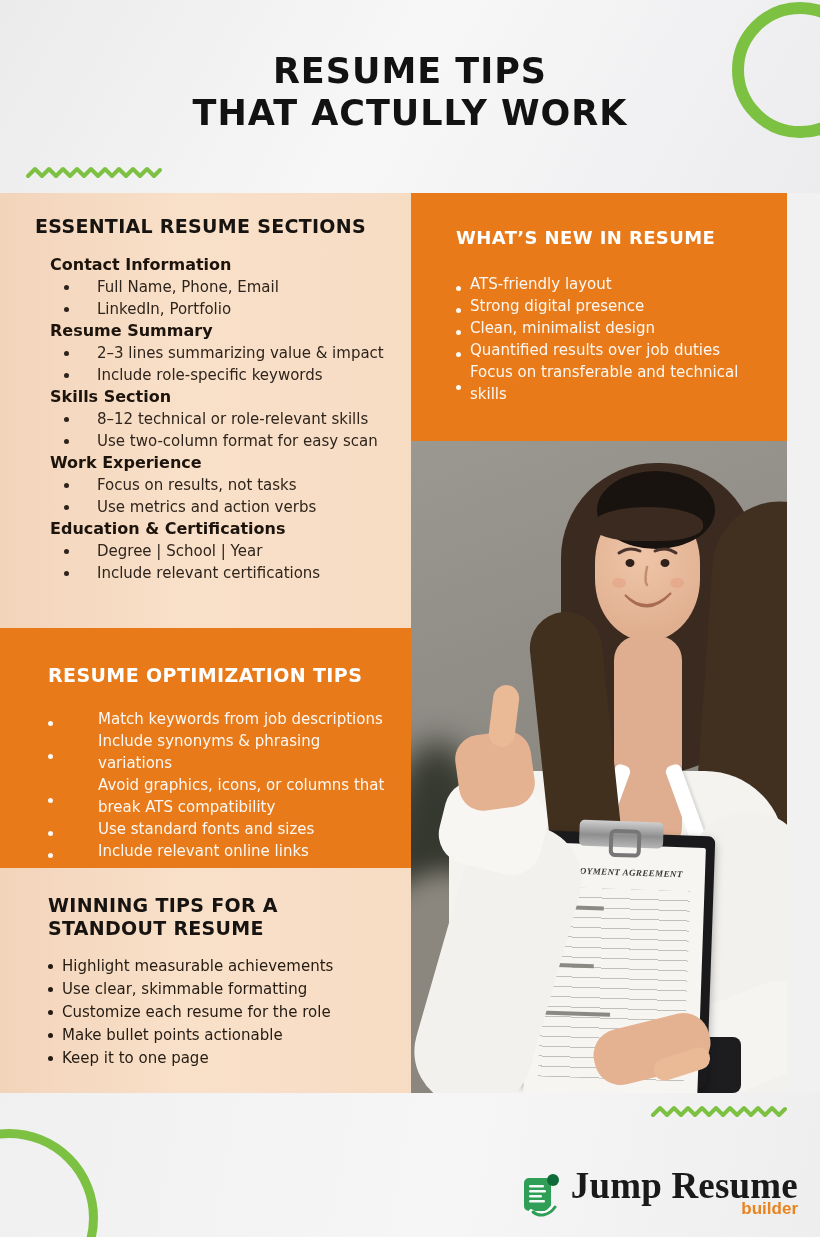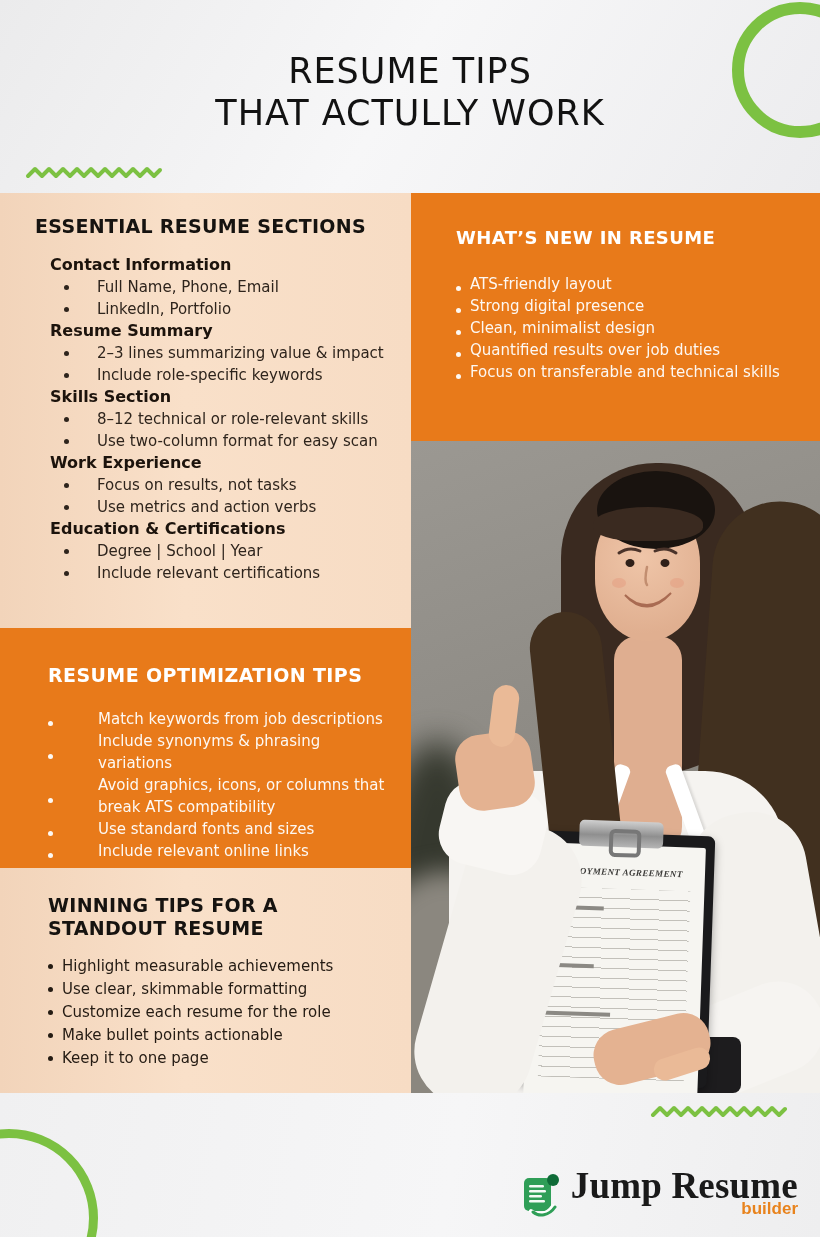--- a/index.html
+++ b/index.html
@@ -5,28 +5,28 @@
   html,body{margin:0;padding:0;background:#d8d8d8;}
   .page{position:relative;width:820px;height:1237px;overflow:hidden;
         font-family:"DejaVu Sans","Liberation Sans",sans-serif;background:#f1f1f2;}
 
   
   .header{position:absolute;left:0;top:0;width:820px;height:193px;
           background:linear-gradient(120deg,#ebebec 0%,#f7f7f8 48%,#ececee 100%);}
   .ring-top{position:absolute;top:2px;right:-48px;width:112px;height:112px;
             border:12px solid #7cc142;border-radius:50%;}
   .main-title{position:absolute;top:50px;left:0;width:100%;text-align:center;
-              font-size:35px;line-height:42px;font-weight:400;color:#121212;
+              font-size:35px;line-height:42px;font-weight:700;color:#121212;
               letter-spacing:1px;}
   .zigzag-top{position:absolute;left:25px;top:164px;}
   .zigzag-bottom{position:absolute;right:32px;top:1103px;}
 
   
   .col-left{position:absolute;left:0;top:193px;width:411px;}
-  .col-right{position:absolute;left:411px;top:193px;width:409px;}
+  .col-right{position:absolute;left:411px;top:193px;width:376px;}
   .peach{background:linear-gradient(90deg,#f2d4ba 0%,#f9e0c9 45%,#f7dcc4 100%);}
   .orange{background:#e87a1a;}
 
   .sec{box-sizing:border-box;}
   .sec-essential{height:435px;padding:22px 16px 0 35px;}
   .sec-optimization{height:240px;padding:36px 12px 0 48px;}
   .sec-winning{height:225px;padding:26px 4px 0 48px;}
   .sec-whatsnew{height:248px;padding:33px 12px 0 45px;}
 
   .h-dark{margin:0;font-size:19px;font-weight:800;color:#161310;letter-spacing:.3px;line-height:23px;}

